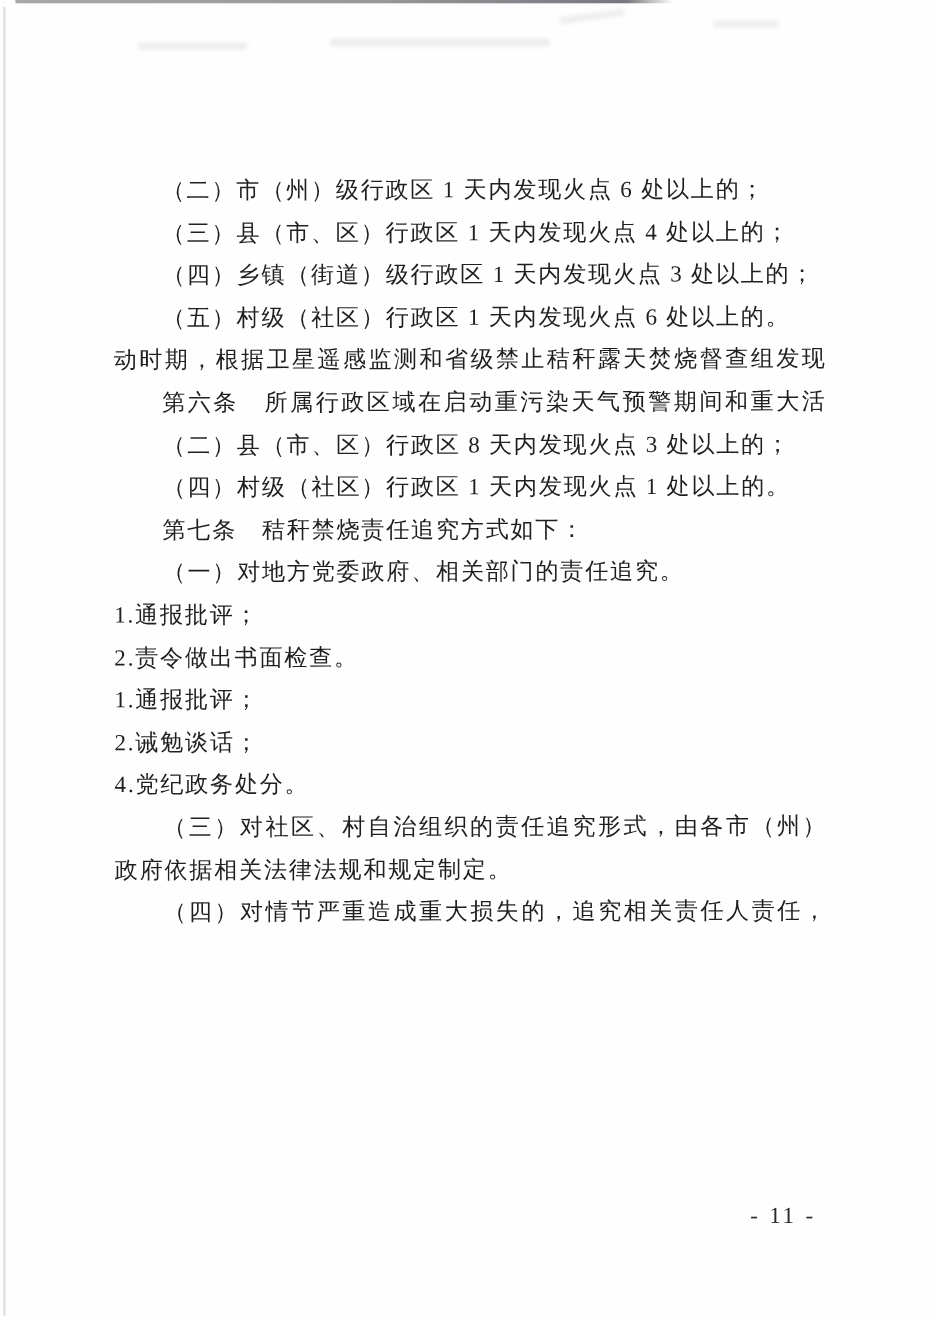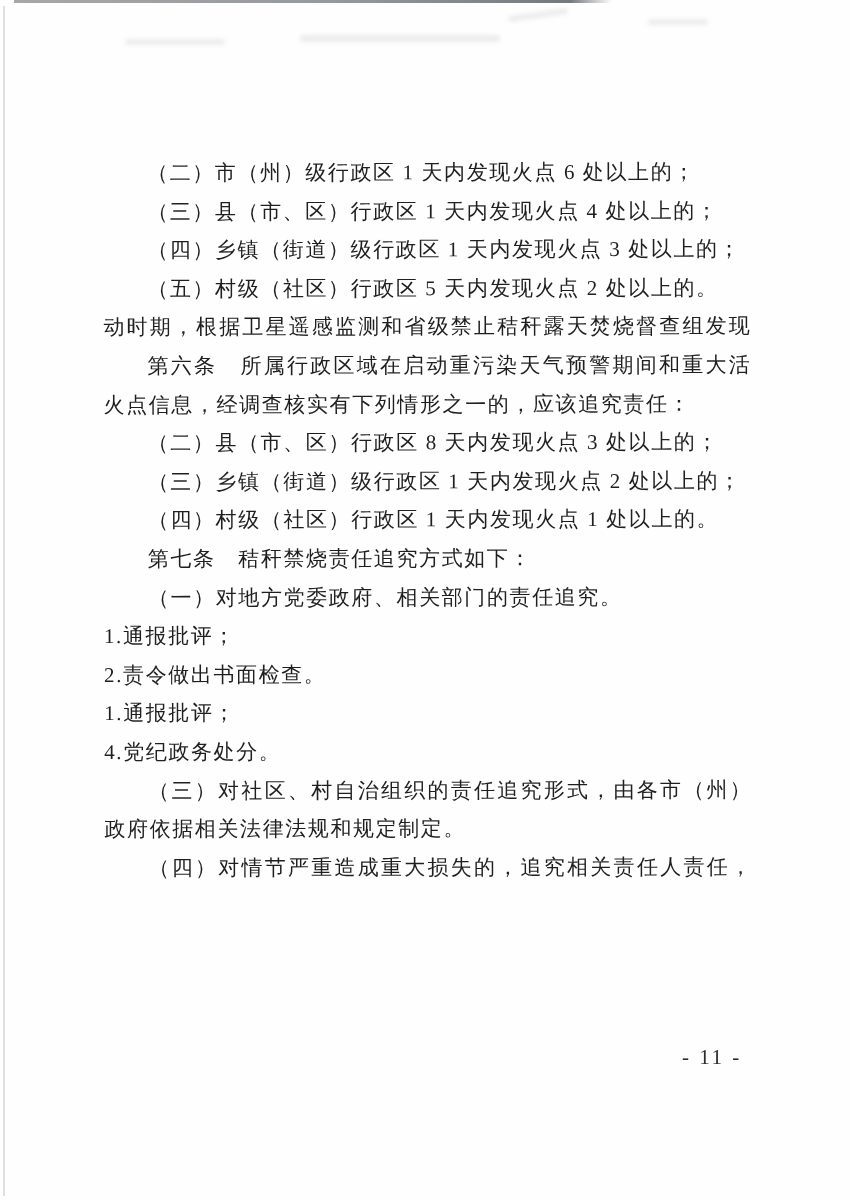--- a/index.html
+++ b/index.html
@@ -69,21 +69,21 @@
   .ln.indent { padding-left: 44px; }
   .ln.full {
     white-space: normal;
     text-align: justify;
     text-align-last: justify;
     overflow: hidden;
   }
   .pageno {
     position: absolute;
     left: 682px;
-    top: 1044px;
+    top: 1092px;
     color: var(--page-number-ink, #2b2b2b);
     font-size: 21px;
     letter-spacing: 2.5px;
     line-height: 26px;
     white-space: pre;
   }
 </style>
 </head>
 <body>
 
@@ -93,32 +93,31 @@
   <div class="scan-left-line"></div>
   <div class="smudge s1"></div>
   <div class="smudge s2"></div>
   <div class="smudge s3"></div>
   <div class="smudge s4"></div>
 
   <main class="textblock">
     <p class="ln indent">（二）市（州）级行政区 1 天内发现火点 6 处以上的；</p>
     <p class="ln indent">（三）县（市、区）行政区 1 天内发现火点 4 处以上的；</p>
     <p class="ln indent">（四）乡镇（街道）级行政区 1 天内发现火点 3 处以上的；</p>
-    <p class="ln indent">（五）村级（社区）行政区 5 天内发现火点 2 处以上的。</p>
+    <p class="ln indent">（五）村级（社区）行政区 1 天内发现火点 6 处以上的。</p>
     <p class="ln full">动时期，根据卫星遥感监测和省级禁止秸秆露天焚烧督查组发现</p>
     <p class="ln indent full">第六条　所属行政区域在启动重污染天气预警期间和重大活</p>
-    <p class="ln">火点信息，经调查核实有下列情形之一的，应该追究责任：</p>
     <p class="ln indent">（二）县（市、区）行政区 8 天内发现火点 3 处以上的；</p>
-    <p class="ln indent">（三）乡镇（街道）级行政区 1 天内发现火点 2 处以上的；</p>
     <p class="ln indent">（四）村级（社区）行政区 1 天内发现火点 1 处以上的。</p>
     <p class="ln indent">第七条　秸秆禁烧责任追究方式如下：</p>
     <p class="ln indent">（一）对地方党委政府、相关部门的责任追究。</p>
     <p class="ln">1.通报批评；</p>
     <p class="ln">2.责令做出书面检查。</p>
     <p class="ln">1.通报批评；</p>
+    <p class="ln">2.诫勉谈话；</p>
     <p class="ln">4.党纪政务处分。</p>
     <p class="ln indent full">（三）对社区、村自治组织的责任追究形式，由各市（州）</p>
     <p class="ln">政府依据相关法律法规和规定制定。</p>
     <p class="ln indent full">（四）对情节严重造成重大损失的，追究相关责任人责任，</p>
   </main>
 
   <div class="pageno">- 11 -</div>
 
 </div>
 

